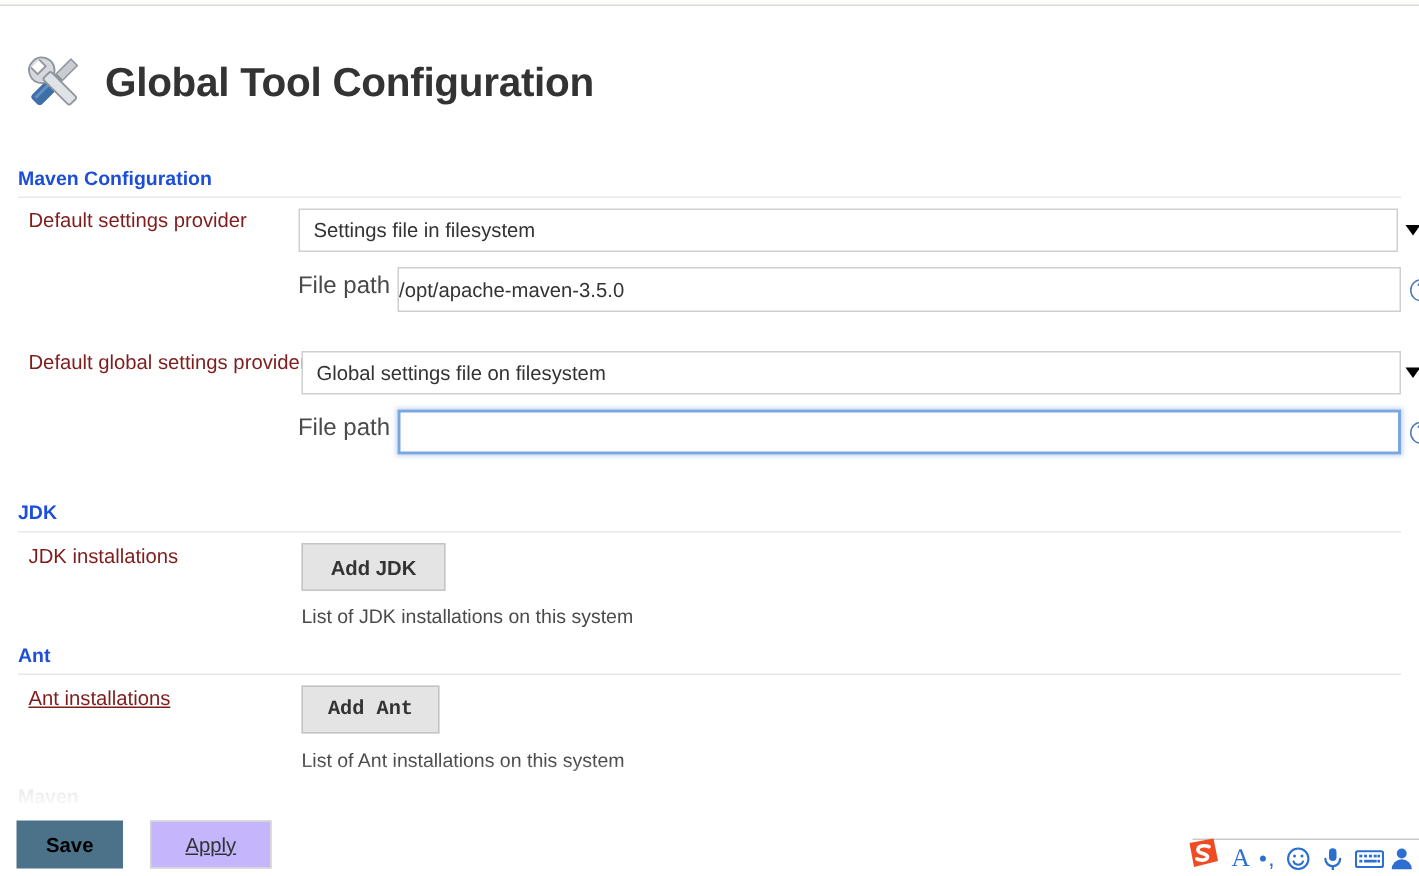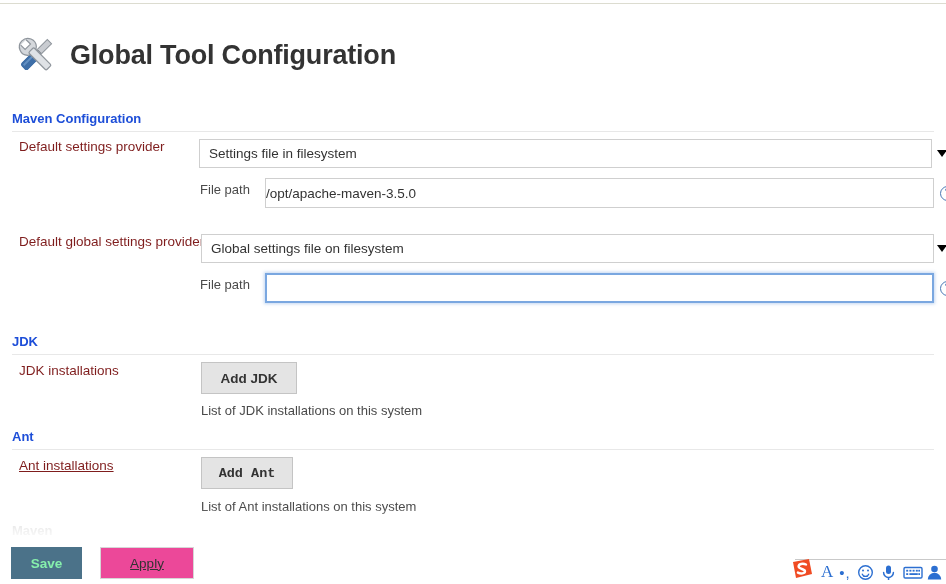--- a/index.html
+++ b/index.html
@@ -106,24 +106,24 @@
     white-space: nowrap;
     overflow: hidden;
   }
   .text-input.focused {
     border: 2px solid #7aa7e0;
     box-shadow: 0 0 3px 1px rgba(122,167,224,0.45);
   }
 
   .inline-label {
     position: absolute;
-    font-size: 13px;
+    font-size: 16px;
     color: #4a4a4a;
     white-space: nowrap;
-    text-align: center;
+    text-align: right;
   }
 
   
   .help-icon {
     position: absolute;
     width: 15px; height: 15px;
     border-radius: 50%;
     border: 1.5px solid #4a78b5;
     color: #4a78b5;
     font-size: 10px;
@@ -162,31 +162,31 @@
   }
   .bottom-bar {
     position: absolute; left: 0; top: 541px;
     width: 946px; height: 43px;
     background: #ffffff;
   }
   .btn-save {
     position: absolute; left: 11px; top: 6px;
     width: 71px; height: 32px;
     background: #4b7289;
-    color: #86efac;
+    color: #000000;
     font-size: 13.5px;
     font-weight: bold;
     display: flex; align-items: center; justify-content: center;
     border: none;
     font-family: "Liberation Sans", sans-serif;
   }
   .btn-apply {
     position: absolute; left: 100px; top: 6px;
-    width: 94px; height: 32px;
-    background: #ec4899;
+    width: 81px; height: 32px;
+    background: #c4b5fd;
     border: 1px solid #d6d6d6;
     color: #333333;
     font-size: 13.5px;
     display: flex; align-items: center; justify-content: center;
     font-family: "Liberation Sans", sans-serif;
     text-decoration: underline;
   }
 
   
   .ime-bar {

